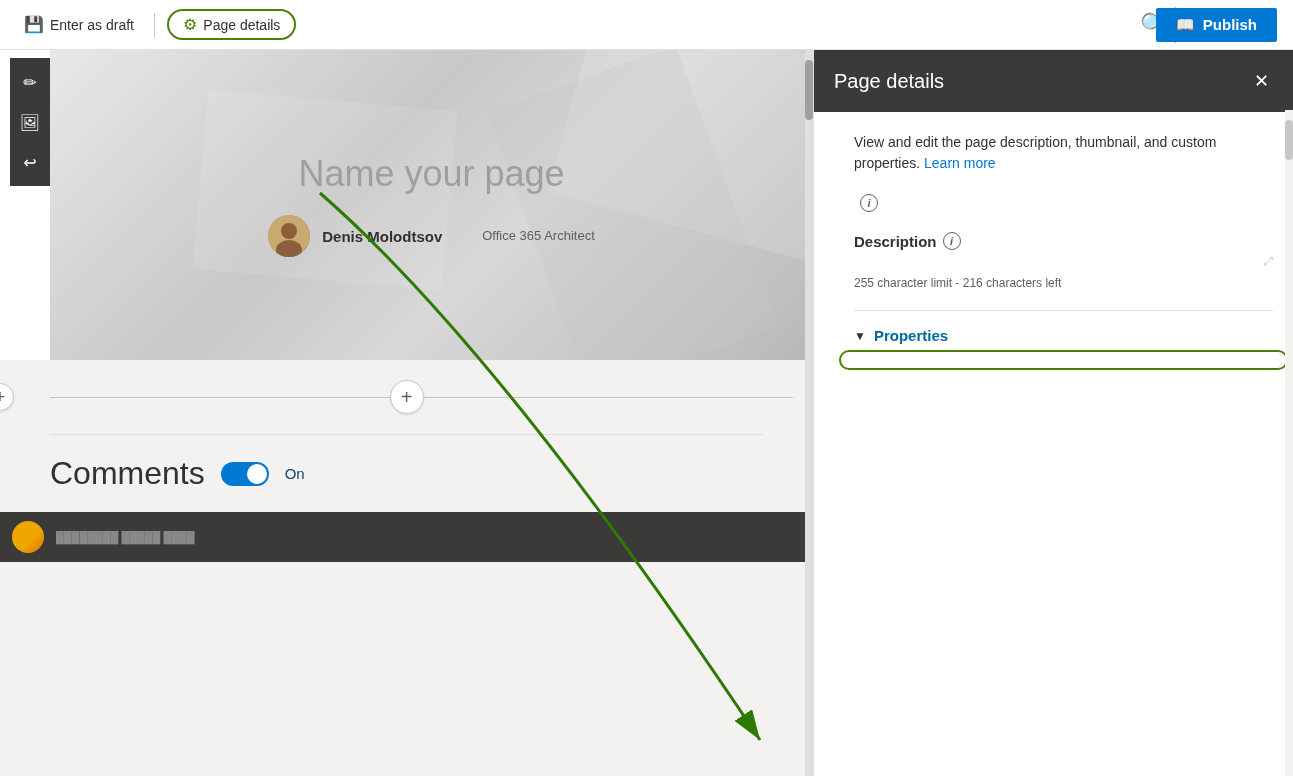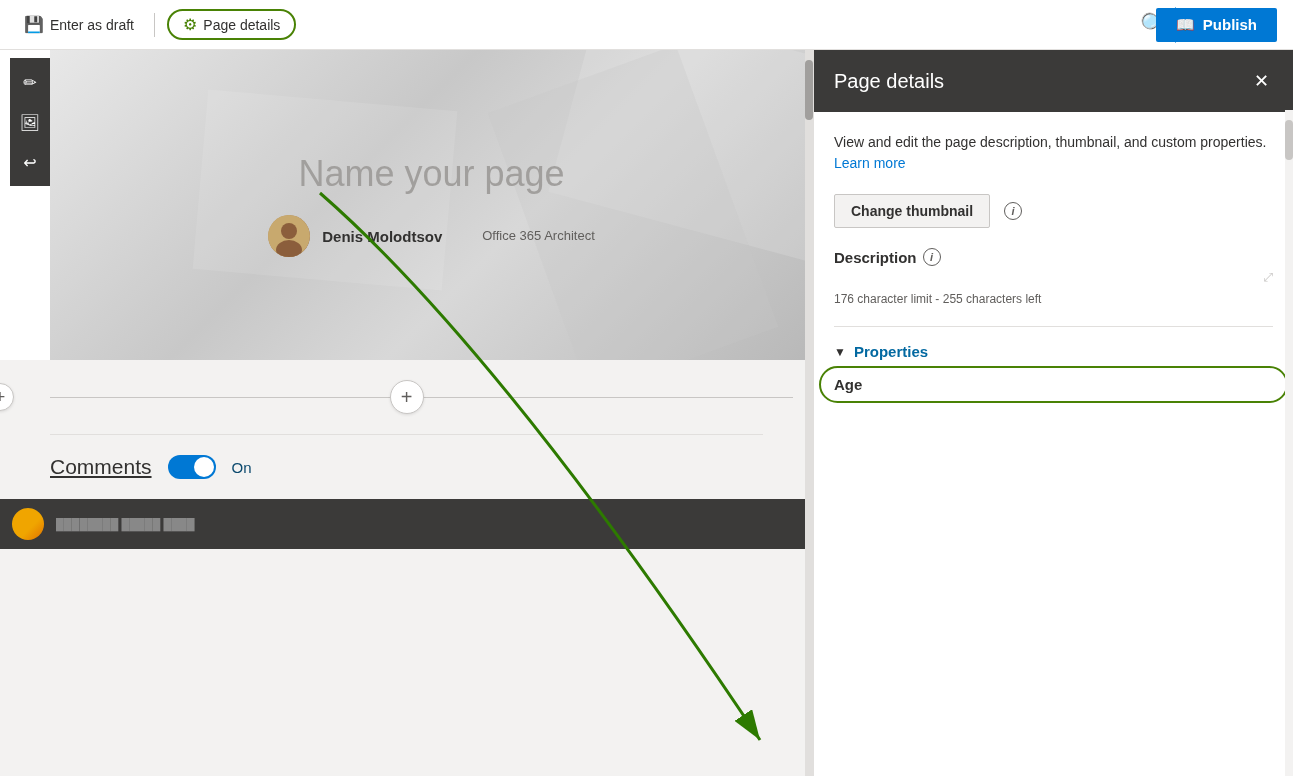--- a/index.html
+++ b/index.html
@@ -309,24 +309,23 @@
     }
 
     
     .comments-section {
       padding: 20px 50px;
       display: flex;
       align-items: center;
       gap: 16px;
     }
     .comments-label {
-      font-size: 21px;
+      font-size: 32px;
       color: #323130;
       font-weight: 300;
-      text-decoration: underline;
     }
     .toggle-switch {
       width: 48px;
       height: 24px;
       background: #0078d4;
       border-radius: 12px;
       position: relative;
       cursor: pointer;
     }
     .toggle-knob {
@@ -391,20 +390,21 @@
       border: none;
       color: #fff;
       font-size: 18px;
       cursor: pointer;
       padding: 4px;
     }
 
     .panel-body {
       padding: 20px;
       flex: 1;
+      margin-left: 20px;
     }
 
     .panel-description-text {
       font-size: 14px;
       color: #323130;
       line-height: 1.5;
       margin-bottom: 4px;
     }
     .panel-learn-more {
       color: #0078d4;
@@ -675,42 +675,40 @@
       <button class="panel-close-btn">✕</button>
     </div>
 
     <div class="panel-body">
       <p class="panel-description-text">
         <span>View and edit the page description, thumbnail, and custom properties.</span>
         <a class="panel-learn-more" href="#">Learn more</a>
       </p>
 
       <div class="panel-section thumbnail-row">
-        <button class="change-thumbnail-btn">Change thumbnail</button>
         <span class="info-icon">i</span>
       </div>
 
       <div class="panel-section">
         <div class="section-label">
           <span>Description</span>
           <span class="info-icon">i</span>
         </div>
         <div class="resize-handle">⤢</div>
-        <div class="char-limit-text">176 character limit - 255 characters left</div>
+        <div class="char-limit-text">255 character limit - 216 characters left</div>
       </div>
 
       <div class="properties-section">
         <div class="properties-header">
           <span class="chevron-icon">▼</span>
           <span class="properties-label">Properties</span>
         </div>
 
         <div class="age-field-wrapper">
           <div class="age-field-circle"></div>
-          <div class="field-label">Age</div>
         </div>
       </div>
     </div>
 
     <div class="panel-scrollbar">
       <div class="panel-scrollbar-thumb"></div>
     </div>
   </div>
 
 </div>

